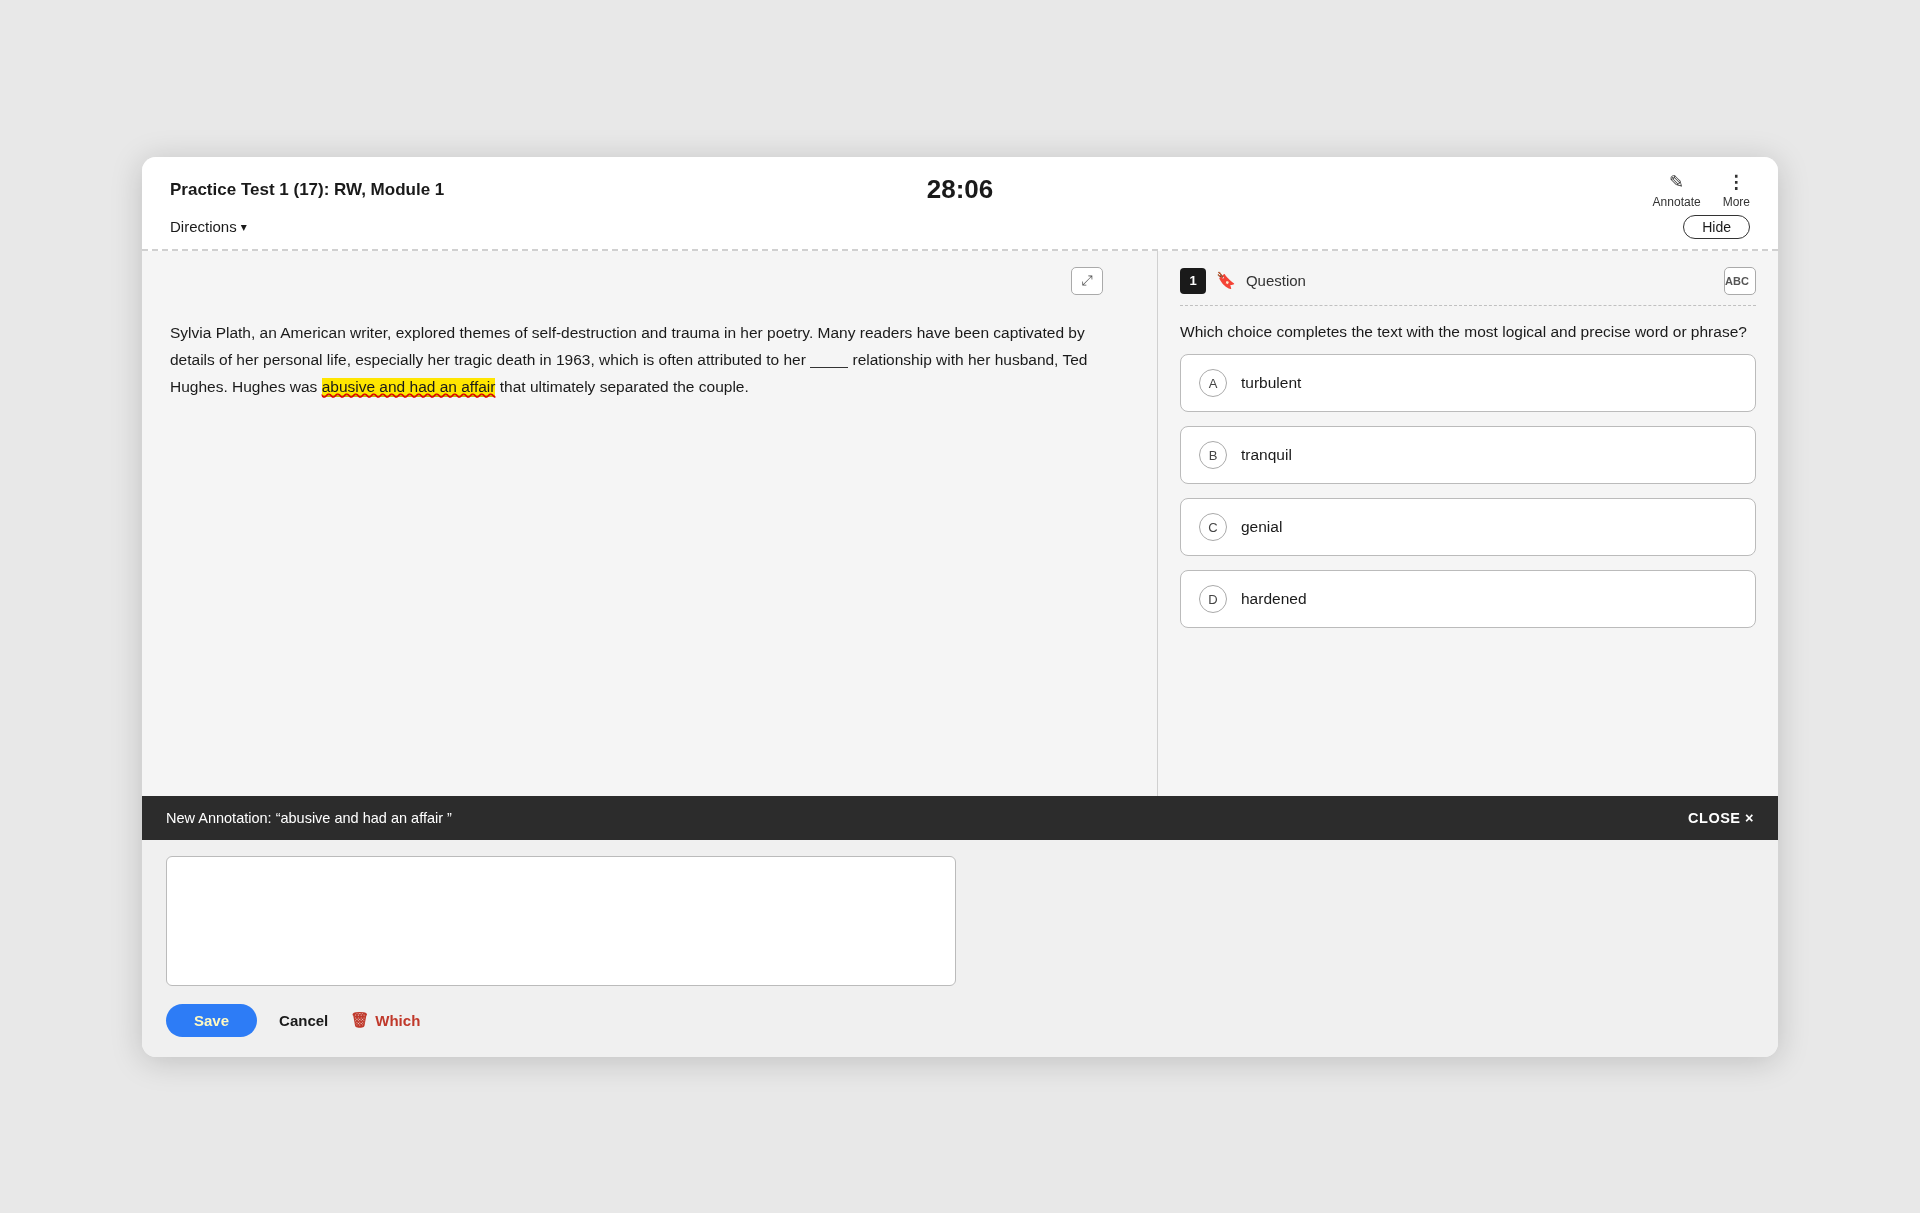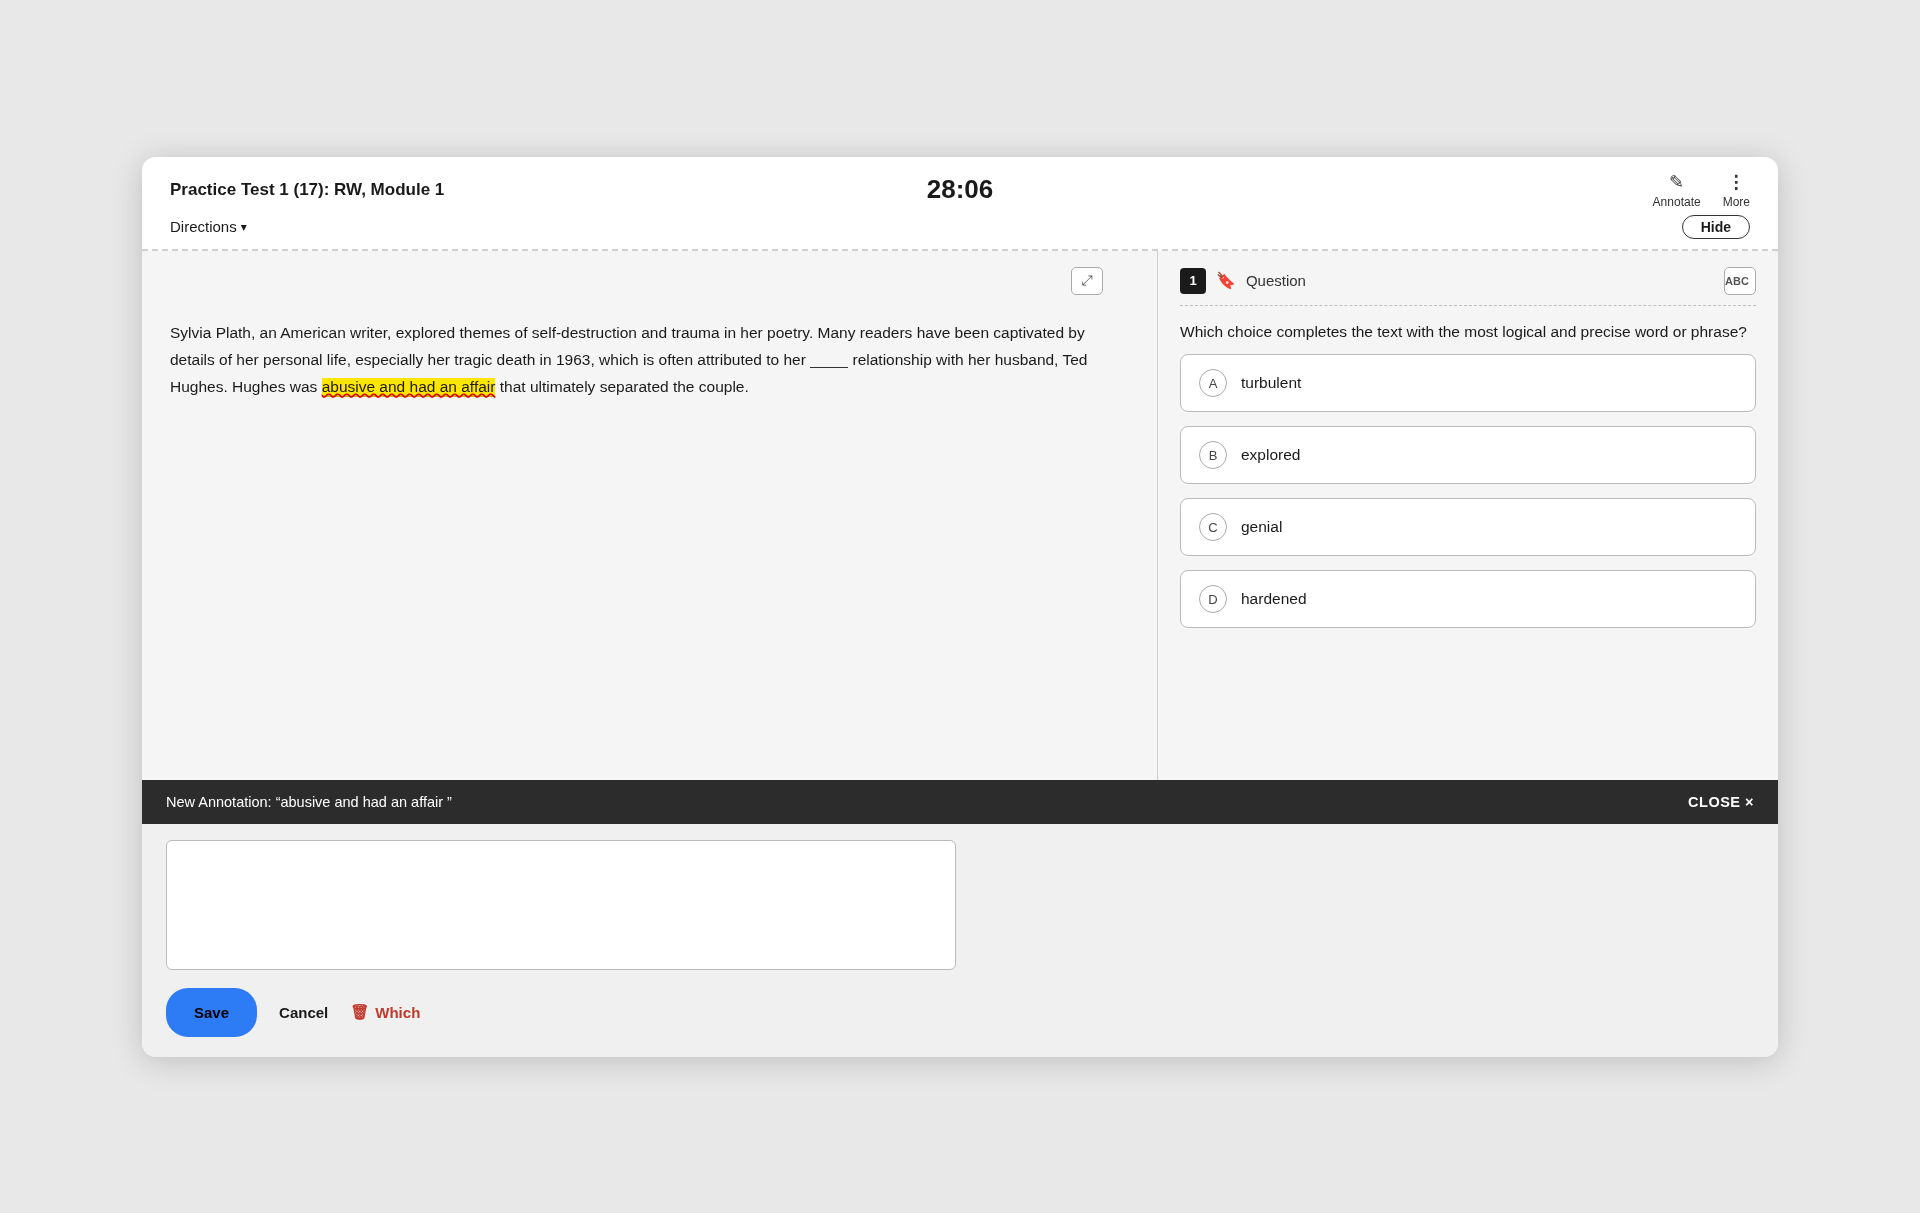--- a/index.html
+++ b/index.html
@@ -88,21 +88,21 @@
       font-weight: 500;
     }
     .chevron-down {
       font-size: 12px;
     }
     .hide-btn {
       border: 1.5px solid #333;
       border-radius: 20px;
       padding: 3px 18px;
       font-size: 14px;
-      font-weight: 700;
+      font-weight: 400;
       background: #fff;
       cursor: pointer;
       color: #1a1a1a;
     }
     
     .main-content {
       display: flex;
       flex: 1;
       overflow: hidden;
     }
@@ -276,24 +276,24 @@
       outline: none;
     }
     .annotation-actions {
       display: flex;
       align-items: center;
       gap: 22px;
       margin-top: 14px;
     }
     .save-btn {
       background: #2d7cf6;
-      color: #000000;
+      color: #fef9c3;
       border: none;
       border-radius: 22px;
-      padding: 16px 28px;
+      padding: 8px 28px;
       font-size: 15px;
       font-weight: 600;
       cursor: pointer;
     }
     .cancel-btn {
       background: none;
       border: none;
       font-size: 15px;
       font-weight: 600;
       color: #1a1a1a;
@@ -371,21 +371,21 @@
         </div>
       </div>
       <p class="question-text">Which choice completes the text with the most logical and precise word or phrase?</p>
       <div>
         <div class="answer-option">
           <div class="option-letter">A</div>
           <span>turbulent</span>
         </div>
         <div class="answer-option">
           <div class="option-letter">B</div>
-          <span>explored</span>
+          <span>tranquil</span>
         </div>
         <div class="answer-option">
           <div class="option-letter">C</div>
           <span>genial</span>
         </div>
         <div class="answer-option">
           <div class="option-letter">D</div>
           <span>hardened</span>
         </div>
       </div>

